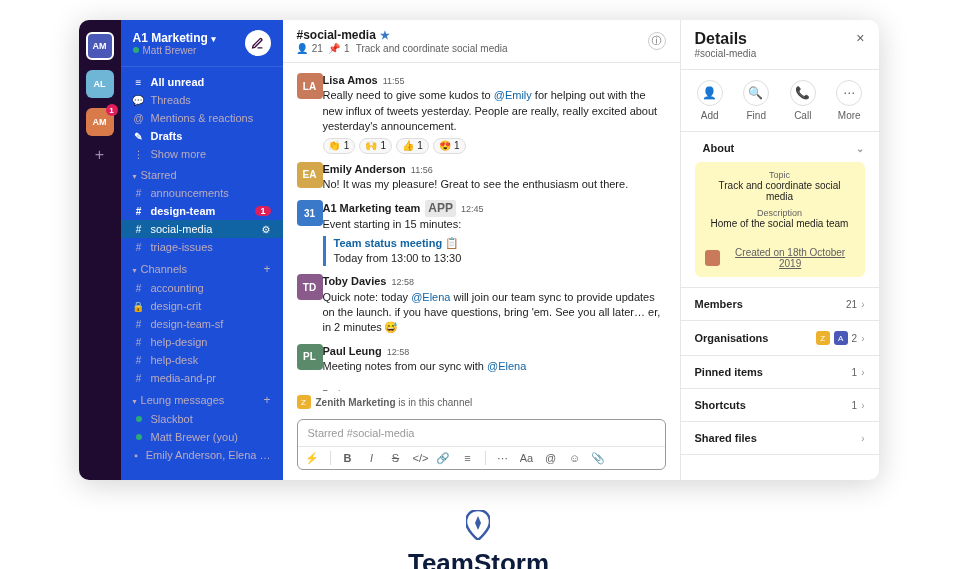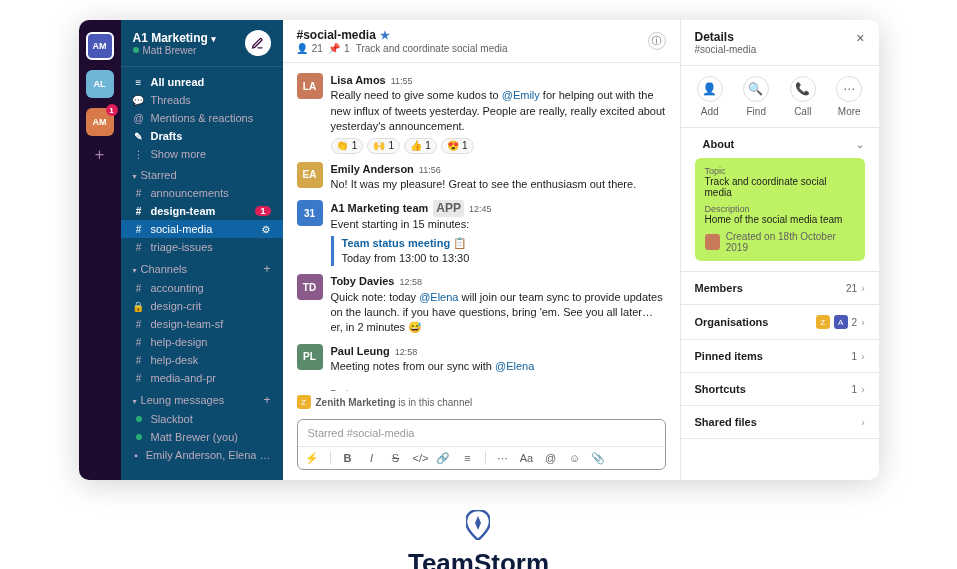--- a/index.html
+++ b/index.html
@@ -9,21 +9,21 @@
 
 .rail { width: 42px; background: #1f0b30; display: flex; flex-direction: column; align-items: center; padding-top: 12px; gap: 10px; }
 .rail-item { width: 28px; height: 28px; border-radius: 6px; display: flex; align-items: center; justify-content: center; font-size: 9px; font-weight: 700; color: #fff; position: relative; cursor: pointer; }
 .rail-am1 { background: #4a58b8; border: 2px solid #fff; }
 .rail-al { background: #6fb5d6; }
 .rail-am2 { background: #d97a4a; }
 .rail-badge { position: absolute; top: -4px; right: -4px; background: #e01e5a; color: #fff; font-size: 8px; width: 12px; height: 12px; border-radius: 50%; display: flex; align-items: center; justify-content: center; }
 .rail-plus { color: #a08aa8; font-size: 16px; cursor: pointer; }
 
 
-.sidebar { width: 162px; background: #0c4a6e; color: #bcabbc; font-size: 11px; display: flex; flex-direction: column; }
+.sidebar { width: 162px; background: #1d4ed8; color: #bcabbc; font-size: 11px; display: flex; flex-direction: column; }
 .ws-header { padding: 10px 12px; border-bottom: 1px solid rgba(255,255,255,0.1); display: flex; align-items: center; justify-content: space-between; }
 .ws-name { color: #fff; font-weight: 700; font-size: 12px; }
 .ws-presence { font-size: 10px; color: #bcabbc; display: flex; align-items: center; gap: 4px; }
 .presence-dot { width: 6px; height: 6px; border-radius: 50%; background: #2bac76; display: inline-block; }
 .compose-btn { width: 26px; height: 26px; background: #fff; border-radius: 50%; display: flex; align-items: center; justify-content: center; color: #3f0e40; cursor: pointer; }
 .sb-scroll { flex: 1; overflow: hidden; padding: 6px 0; }
 .sb-row { padding: 3px 12px; display: flex; align-items: center; gap: 6px; cursor: pointer; white-space: nowrap; }
 .sb-row.bold { color: #fff; font-weight: 600; }
 .sb-row.active { background: #1164a3; color: #fff; }
 .sb-section { padding: 6px 12px 3px; display: flex; align-items: center; justify-content: space-between; cursor: pointer; }
@@ -35,21 +35,21 @@
 
 
 .main { flex: 1; display: flex; flex-direction: column; border-right: 1px solid #e6e6e6; }
 .ch-header { padding: 8px 14px; border-bottom: 1px solid #e6e6e6; display: flex; align-items: center; justify-content: space-between; }
 .ch-title { font-weight: 700; font-size: 12px; color: #1d1c1d; display: flex; align-items: center; gap: 4px; }
 .ch-star { color: #3a78c9; font-size: 11px; }
 .ch-sub { font-size: 10px; color: #616061; display: flex; align-items: center; gap: 6px; margin-top: 1px; }
 .info-icon { width: 18px; height: 18px; border: 1px solid #ccc; border-radius: 50%; display: flex; align-items: center; justify-content: center; font-size: 10px; color: #616061; cursor: pointer; }
 
 .messages { flex: 1; overflow-y: auto; padding: 6px 0; font-size: 11px; color: #1d1c1d; }
-.msg { display: flex; padding: 4px 14px; gap: 8px; }
+.msg { display: flex; padding: 4px 14px; }
 .avatar { width: 26px; height: 26px; border-radius: 4px; flex-shrink: 0; display: flex; align-items: center; justify-content: center; font-size: 10px; font-weight: 700; color: #fff; }
 .av-la { background: #c97a5a; }
 .av-ea { background: #d4a74a; }
 .av-cal { background: #3a78c9; }
 .av-td { background: #8a5a8a; }
 .av-pl { background: #5a8a6a; }
 .msg-body { flex: 1; line-height: 1.4; }
 .msg-head { display: flex; align-items: baseline; gap: 5px; }
 .msg-author { font-weight: 700; font-size: 11px; }
 .msg-time { font-size: 9px; color: #616061; }
@@ -66,33 +66,33 @@
 
 .composer { margin: 6px 14px 10px; border: 1px solid #999; border-radius: 6px; }
 .composer-input { padding: 7px 10px; font-size: 11px; color: #999; }
 .composer-toolbar { border-top: 1px solid #e6e6e6; padding: 4px 8px; display: flex; align-items: center; gap: 10px; color: #616061; font-size: 11px; }
 .composer-toolbar .divider { width: 1px; height: 14px; background: #ddd; }
 .tb-icon { cursor: pointer; width: 14px; text-align: center; }
 
 
 .details { width: 198px; font-size: 11px; color: #1d1c1d; }
 .dt-header { padding: 10px 14px; border-bottom: 1px solid #e6e6e6; display: flex; justify-content: space-between; align-items: flex-start; }
-.dt-title { font-weight: 700; font-size: 12px; }
+.dt-title { font-weight: 700; font-size: 16px; }
 .dt-sub { font-size: 10px; color: #616061; }
 .close-x { color: #616061; cursor: pointer; font-size: 14px; }
 .dt-actions { display: flex; justify-content: space-around; padding: 10px 6px; border-bottom: 1px solid #e6e6e6; }
 .dt-action { display: flex; flex-direction: column; align-items: center; gap: 4px; cursor: pointer; color: #616061; font-size: 10px; }
 .dt-action-icon { width: 26px; height: 26px; border: 1px solid #ddd; border-radius: 50%; display: flex; align-items: center; justify-content: center; font-size: 12px; }
 .dt-section { padding: 10px 14px; border-bottom: 1px solid #e6e6e6; }
 .dt-section-head { display: flex; justify-content: space-between; align-items: center; font-weight: 700; font-size: 11px; cursor: pointer; margin-left: 8px; }
 .dt-chev { color: #999; font-size: 10px; }
-.about-box { background: #bef264; border-radius: 6px; padding: 8px 10px; margin-top: 8px; font-size: 10px; }
+.about-box { background: #fef9c3; border-radius: 6px; padding: 8px 10px; margin-top: 8px; font-size: 10px; text-align: center; }
 .about-label { color: #616061; font-size: 9px; }
 .about-val { color: #1d1c1d; margin-bottom: 6px; }
-.created-row { display: flex; align-items: center; gap: 6px; margin-top: 6px; font-size: 10px; color: #616061; }
+.created-row { display: flex; align-items: center; gap: 6px; margin-top: 18px; font-size: 10px; color: #616061; text-decoration: underline; }
 .created-av { width: 16px; height: 16px; border-radius: 3px; background: #c97a5a; }
 .dt-row { padding: 10px 14px; border-bottom: 1px solid #e6e6e6; display: flex; justify-content: space-between; align-items: center; cursor: pointer; font-weight: 700; }
 .dt-row .count { color: #616061; font-weight: 400; font-size: 10px; display: flex; align-items: center; gap: 4px; }
 .org-badge { width: 14px; height: 14px; border-radius: 3px; font-size: 8px; display: flex; align-items: center; justify-content: center; color: #fff; }
 .ob1 { background: #ecb22e; }
 .ob2 { background: #4a58b8; }
 
 
 .brand { margin-top: 30px; display: flex; align-items: center; gap: 8px; flex-direction: column; }
 .brand-icon { width: 24px; height: 30px; }

